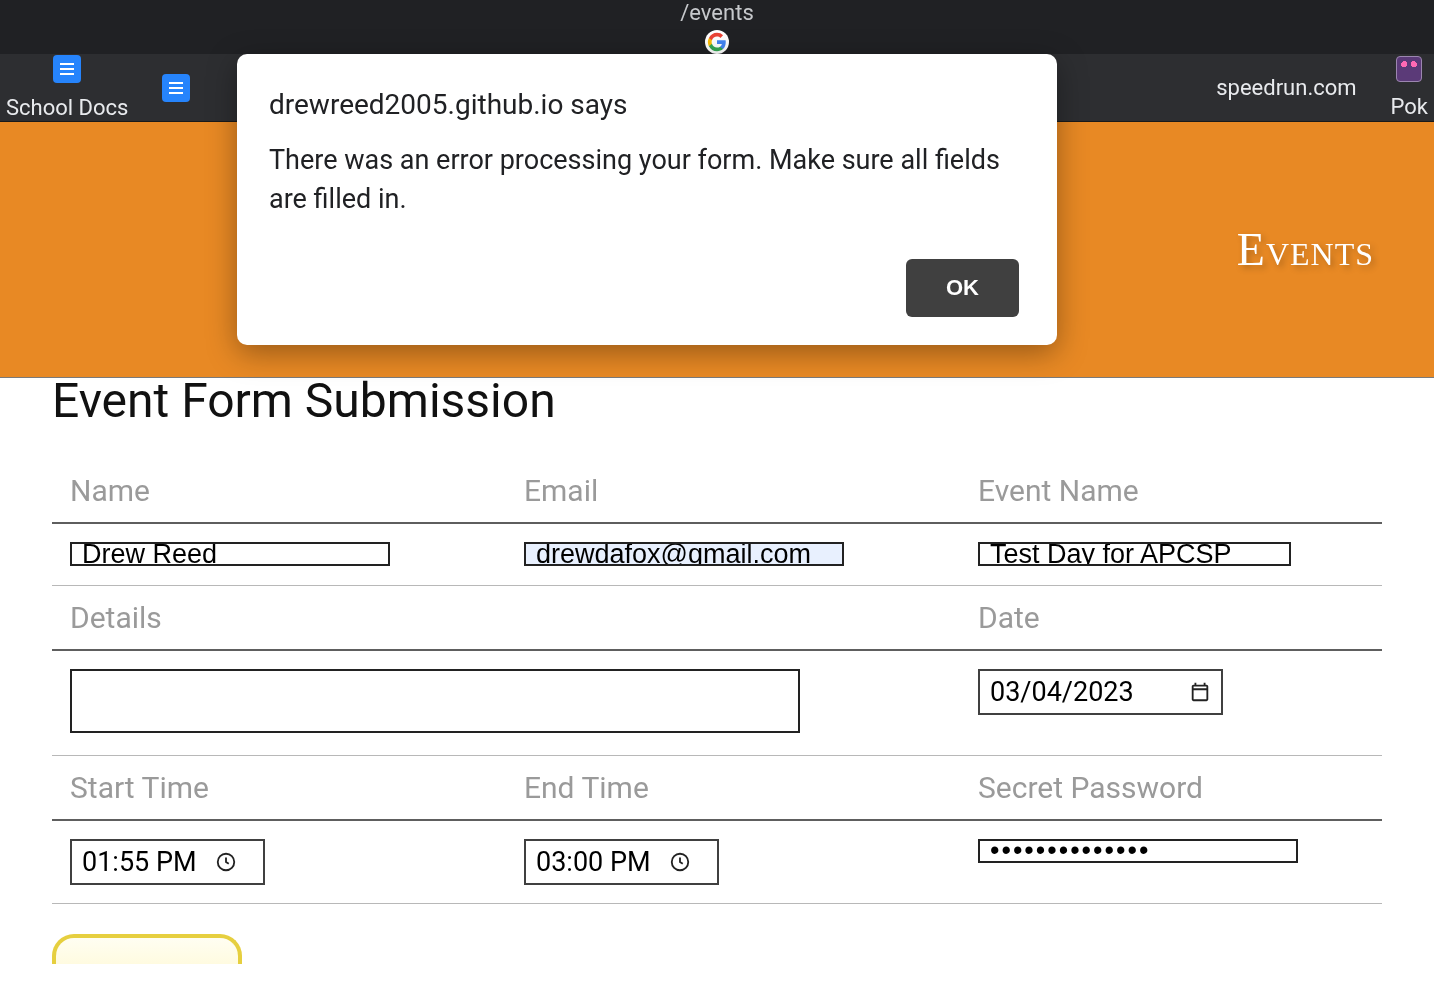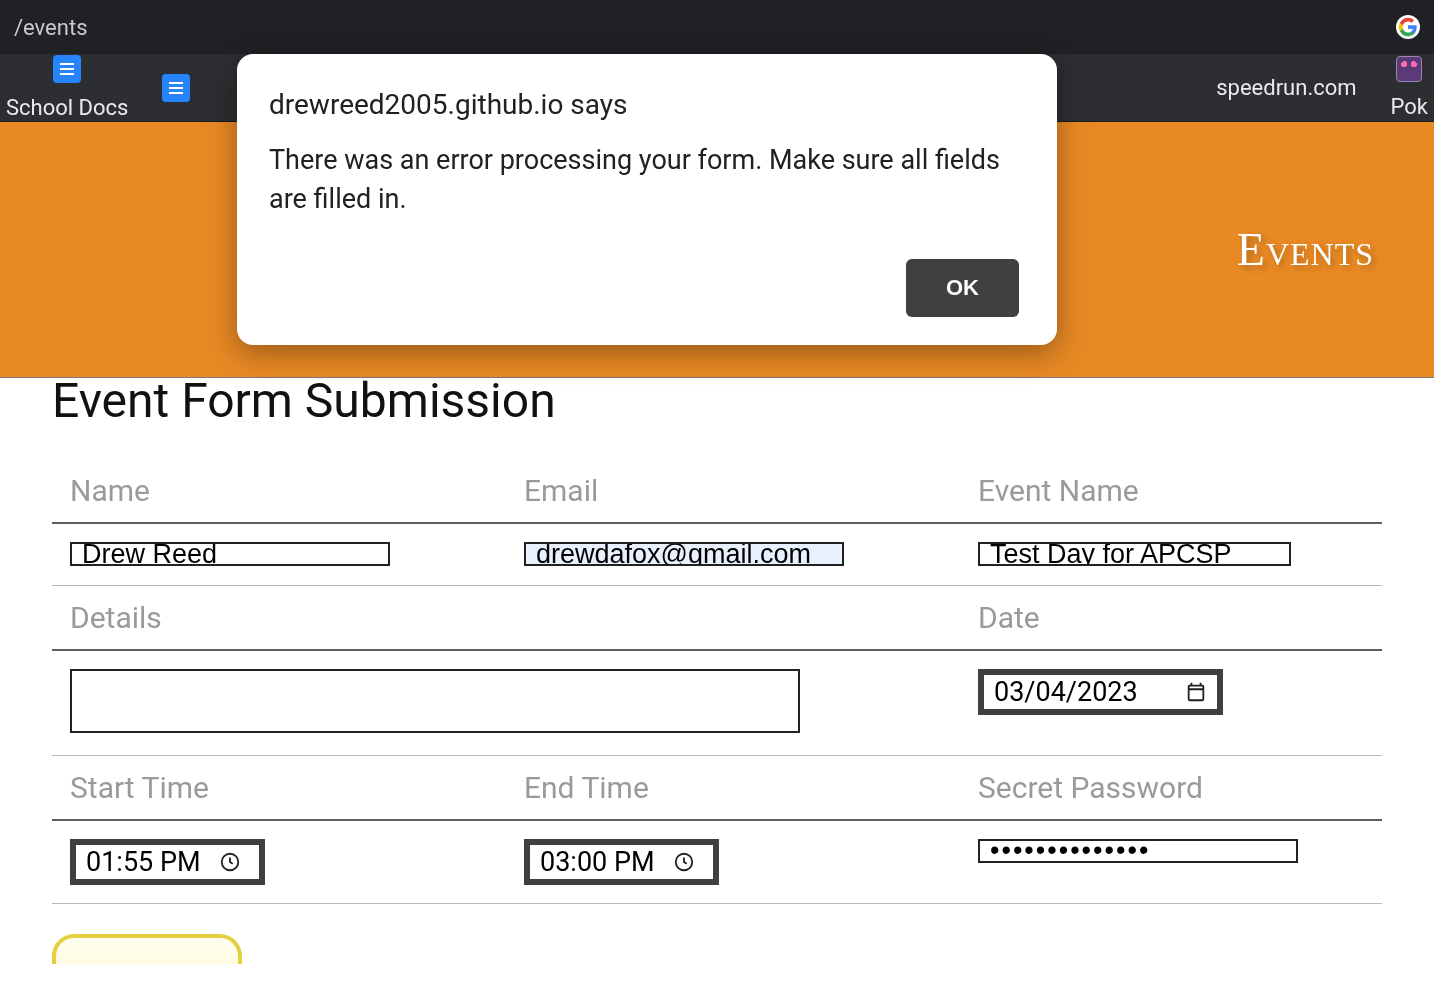--- a/index.html
+++ b/index.html
@@ -14,20 +14,21 @@
     
     .browser-tabbar {
       background: #202124;
       height: 54px;
       display: flex;
       align-items: center;
       padding: 0 14px;
       color: #e8eaed;
       font-size: 22px;
       justify-content: space-between;
+      flex-direction: column;
     }
     .browser-tabbar .url-fragment {
       color: #c7c9cc;
     }
     .google-icon {
       width: 24px;
       height: 24px;
       border-radius: 50%;
       background: #fff;
       display: inline-flex;
@@ -130,21 +131,21 @@
       font-size: 24px;
       padding: 6px 10px;
       border: 2px solid #222;
       width: 730px;
       height: 64px;
       resize: none;
     }
     .date-input, .time-input {
       font-size: 27px;
       padding: 4px 10px;
-      border: 6px solid #404040;
+      border: 2px solid #404040;
       height: 46px;
       display: inline-flex;
       align-items: center;
       gap: 18px;
       background:#fff;
       font-family: inherit;
     }
     .date-input { width: 245px; justify-content: space-between; }
     .time-input { width: 195px; }
     .clock-svg, .cal-svg { flex-shrink:0; }
@@ -157,21 +158,21 @@
       border-bottom: none;
       background: linear-gradient(#fffef2,#fffbe0);
     }
     
     .alert-backdrop {
       position: absolute;
       left: 237px;
       top: 54px;
       width: 820px;
       background: #ffffff;
-      border-radius: 16px;
+      border-radius: 10px;
       box-shadow: 0 8px 30px rgba(0,0,0,0.35);
       padding: 34px 38px 28px 32px;
       z-index: 100;
     }
     .alert-title {
       font-size: 28px;
       color: #202124;
       margin-bottom: 20px;
     }
     .alert-message {

